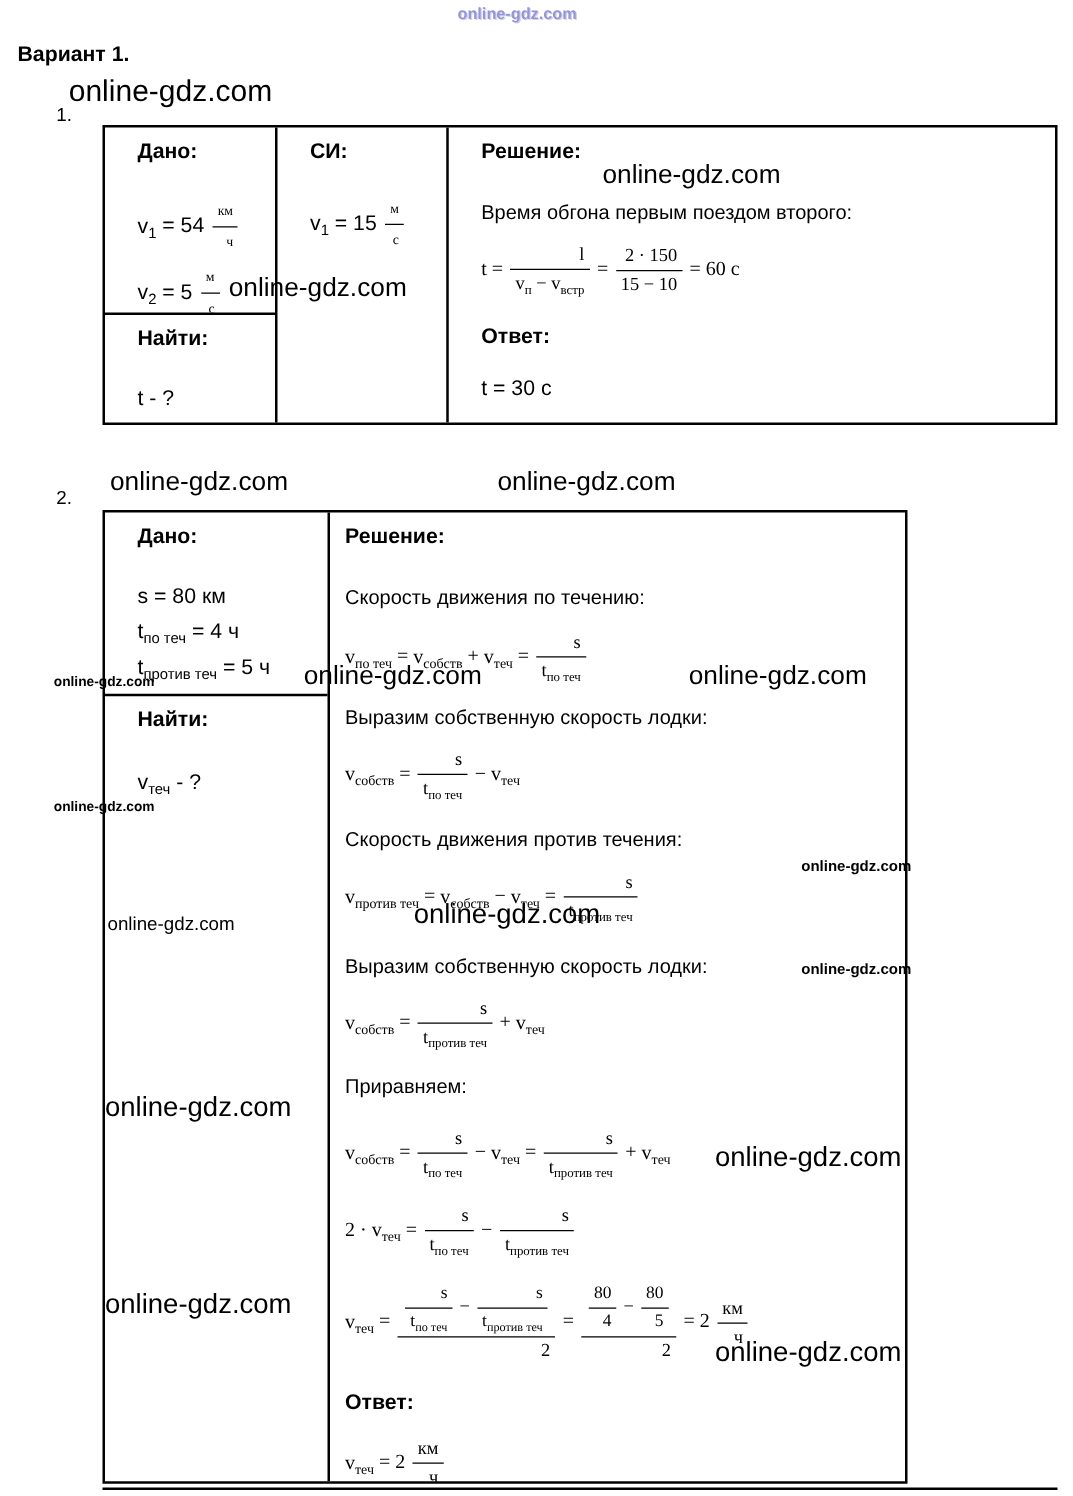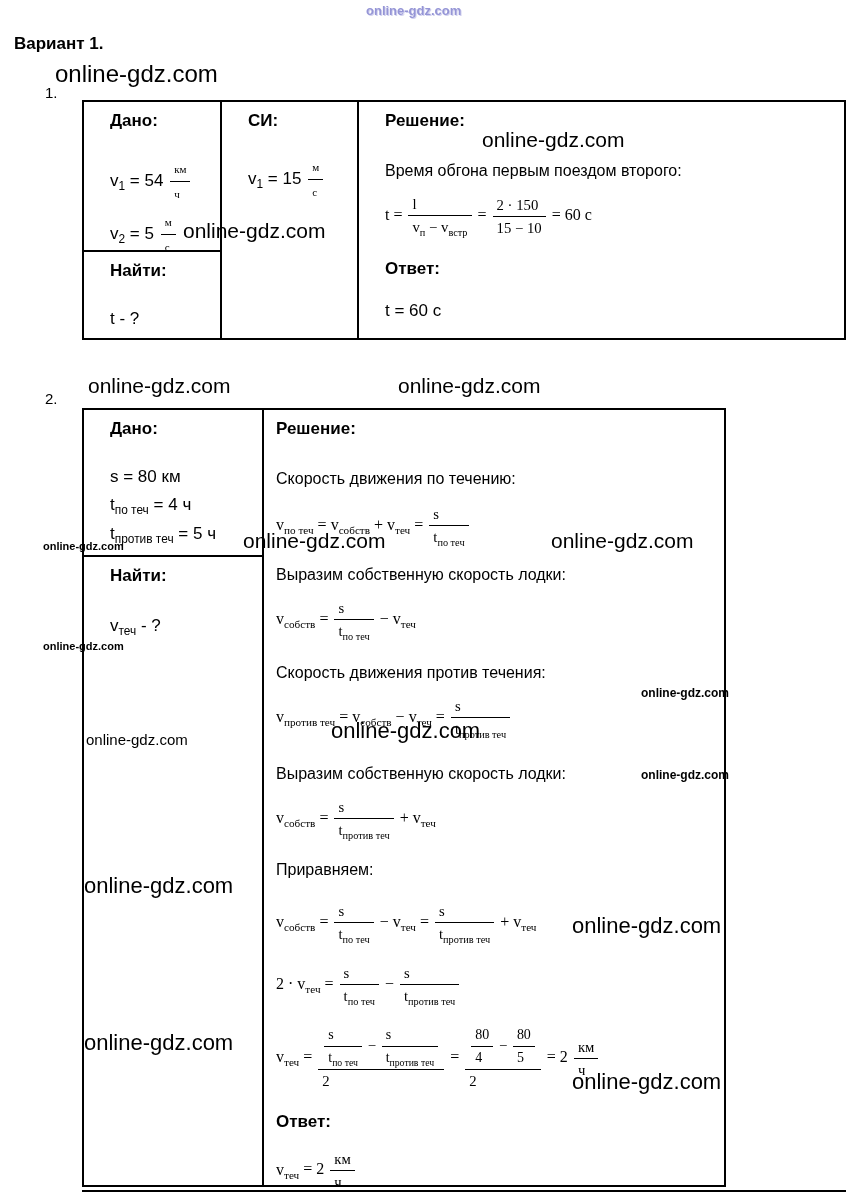--- a/index.html
+++ b/index.html
@@ -36,21 +36,21 @@
   .t2 .given-sec { height:145px; }
 
   .sec-title { font-size:17px; font-weight:bold; line-height:22px; }
   .step-title { font-size:16px; line-height:22px; }
   .g-line { font-size:17px; line-height:22px; white-space:nowrap; }
   .g-line .frac { font-size:11px; font-family:"Liberation Serif", serif; }
   .f-line { font-size:16px; font-family:"Liberation Serif", serif; line-height:20px; white-space:nowrap; }
   .f-line .frac { font-size:0.92em; }
   .frac .frac { font-size:0.95em; }
 
-  .frac { display:inline-block; vertical-align:middle; text-align:left; margin:0 2px; }
+  .frac { display:inline-block; vertical-align:middle; text-align:right; margin:0 2px; }
   .fnum { display:block; padding:0 4px 1px; border-bottom:1px solid #000; }
   .fden { display:block; padding:1px 4px 0; }
   sub { font-size:0.7em; line-height:1; }
 
   .mt6{margin-top:6px}.mt12{margin-top:12px}.mt14{margin-top:14px}
   .mt16{margin-top:16px}.mt18{margin-top:18px}.mt20{margin-top:20px}.mt22{margin-top:22px}
   .mt24{margin-top:24px}.mt26{margin-top:26px}.mt28{margin-top:28px}
 
   .hr-next { position:absolute; left:82px; top:1190px; width:764px; height:2px; background:#000; }
 </style>
@@ -100,21 +100,21 @@
         <div class="sec-title">СИ:</div>
         <div class="g-line mt24"><span><span>v</span><sub>1</sub></span><span> = 15 </span><span class="frac"><span class="fnum"><span>м</span></span><span class="fden"><span>с</span></span></span></div>
       </div>
     </div>
     <div class="col c3">
       <div class="sec">
         <div class="sec-title">Решение:</div>
         <div class="step-title mt28">Время обгона первым поездом второго:</div>
         <div class="f-line mt12"><span>t = </span><span class="frac"><span class="fnum"><span>l</span></span><span class="fden"><span><span>v</span><sub>п</sub></span><span> − </span><span><span>v</span><sub>встр</sub></span></span></span><span> = </span><span class="frac"><span class="fnum"><span>2 · 150</span></span><span class="fden"><span>15 − 10</span></span></span><span> = 60 с</span></div>
         <div class="sec-title mt20">Ответ:</div>
-        <div class="g-line mt20"><span>t = 60 с</span></div>
+        <div class="g-line mt20"><span>t = 30 с</span></div>
       </div>
     </div>
   </div>
 
   <div class="tbl t2">
     <div class="col c1">
       <div class="sec given-sec">
         <div class="sec-title">Дано:</div>
         <div class="g-line mt26"><span>s = 80 км</span></div>
         <div class="g-line mt6"><span><span>t</span><sub>по теч</sub></span><span> = 4 ч</span></div>

